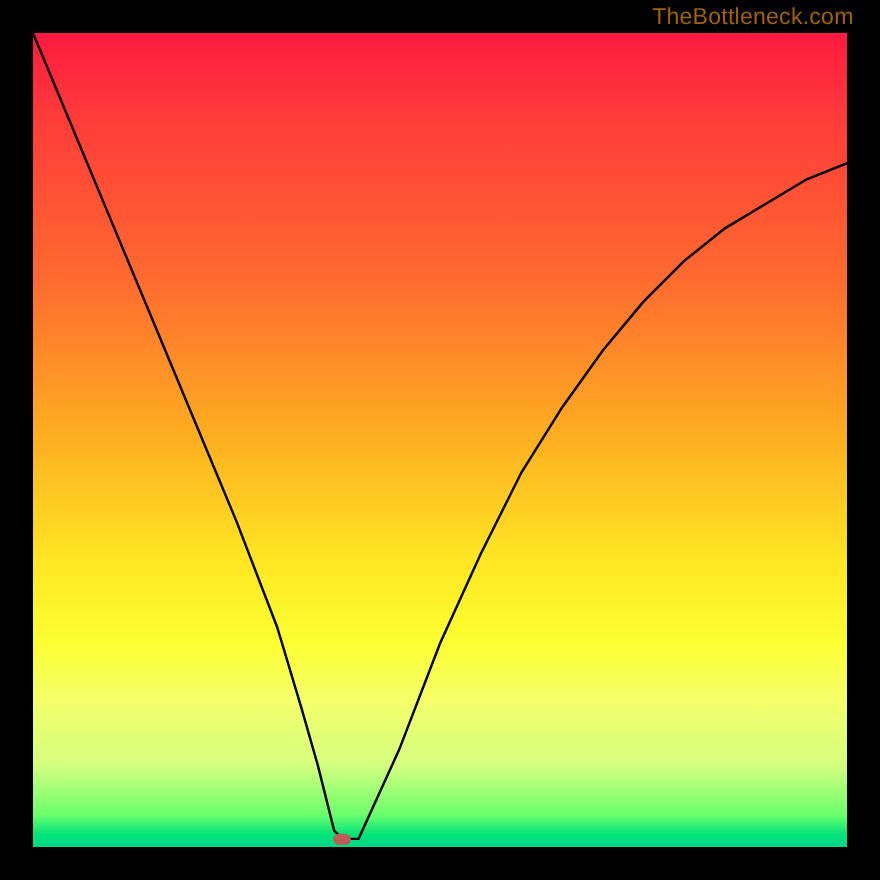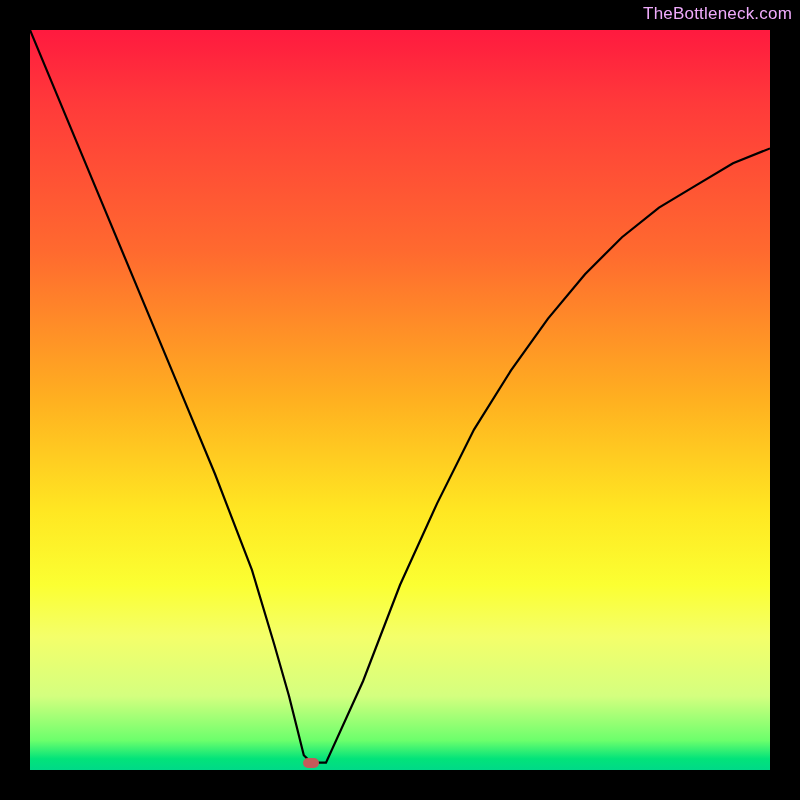--- a/index.html
+++ b/index.html
@@ -44,23 +44,23 @@
   .plot svg {
     position: absolute;
     left: 0;
     top: 0;
     width: 740px;
     height: 740px;
   }
   .watermark {
     position: absolute;
     top: 4px;
-    right: 8px;
-    color: #f0abfc;
-    font-size: 17px;
+    right: 24px;
+    color: #a16207;
+    font-size: 21px;
     font-weight: 500;
     letter-spacing: 0.2px;
   }
   .marker {
     position: absolute;
     width: 16px;
     height: 10px;
     border-radius: 5px;
     background: #c35a5a;
     transform: translate(-50%, -50%);

